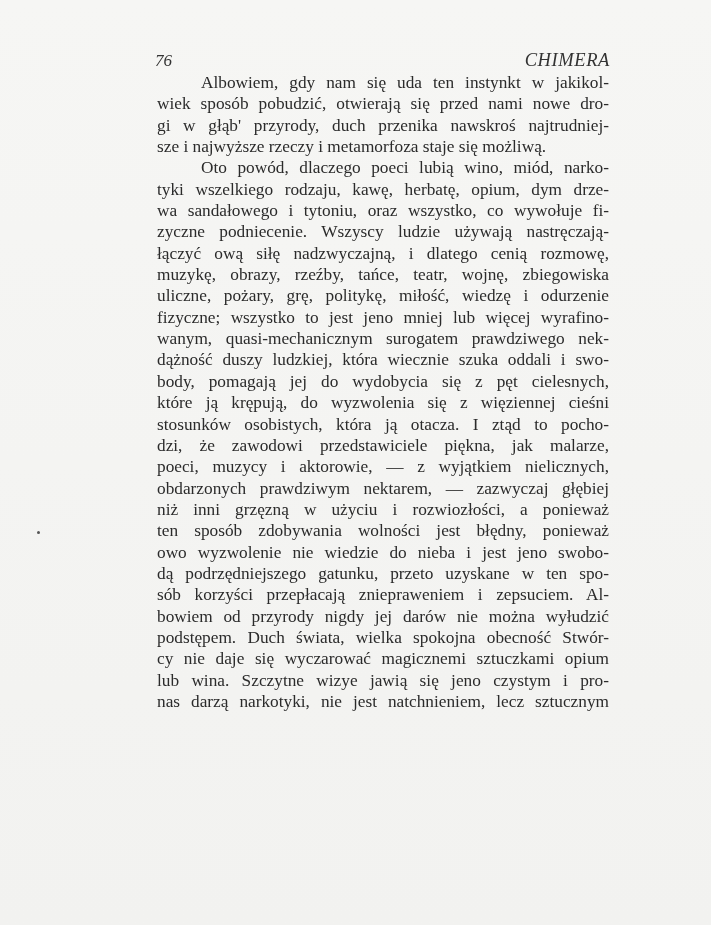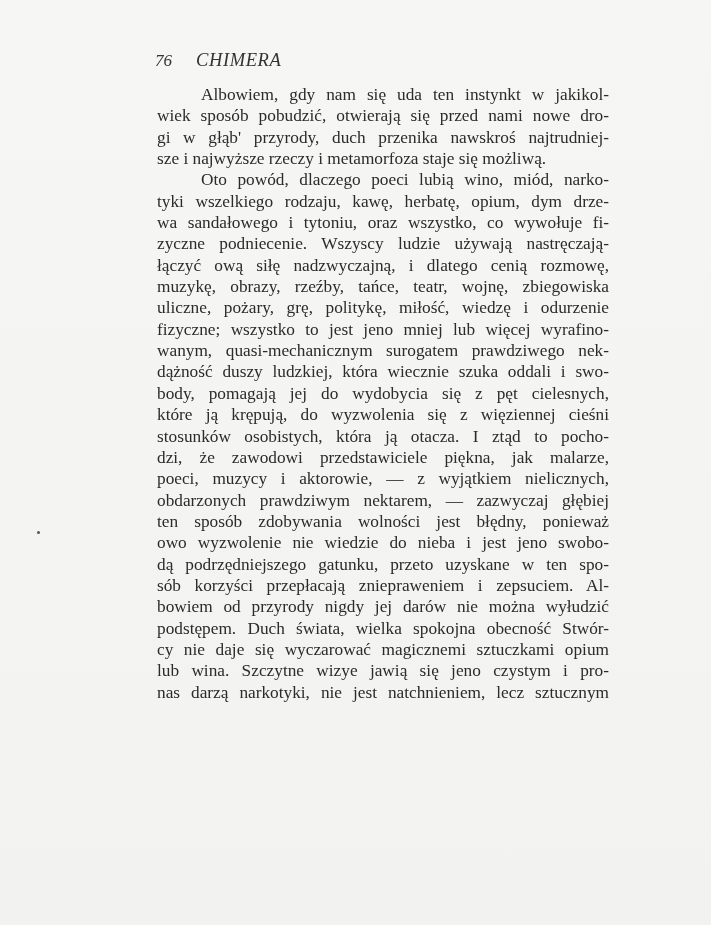--- a/index.html
+++ b/index.html
@@ -21,37 +21,38 @@
       width: 711px; height: 925px;
       background: linear-gradient(180deg, #f6f6f4 0%, #f2f2f0 100%);
     }
     .running-head {
       position: absolute;
       left: 155px;
       top: 50px;
       width: 455px;
       height: 26px;
       display: flex;
+      justify-content: space-between;
       align-items: baseline;
       font-style: italic;
       font-size: 18px;
       color: #333;
       gap: 24px;
     }
     .running-head .folio {
       font-size: 17px;
     }
     .running-head .title {
       font-size: 18.5px;
       letter-spacing: 0.6px;
     }
     .body-text {
       position: absolute;
       left: 157px;
-      top: 84px;
+      top: 72px;
       width: 452px;
       font-size: 17.3px;
       line-height: 21.35px;
       color: #2b2b2b;
     }
     .line {
       display: block;
       white-space: nowrap;
       text-align: justify;
       text-align-last: justify;
@@ -99,20 +100,21 @@
     <span class="line">uliczne, pożary, grę, politykę, miłość, wiedzę i odurzenie</span>
     <span class="line">fizyczne; wszystko to jest jeno mniej lub więcej wyrafino-</span>
     <span class="line">wanym, quasi-mechanicznym surogatem prawdziwego nek-</span>
     <span class="line">dążność duszy ludzkiej, która wiecznie szuka oddali i swo-</span>
     <span class="line">body, pomagają jej do wydobycia się z pęt cielesnych,</span>
     <span class="line">które ją krępują, do wyzwolenia się z więziennej cieśni</span>
     <span class="line">stosunków osobistych, która ją otacza. I ztąd to pocho-</span>
     <span class="line">dzi, że zawodowi przedstawiciele piękna, jak malarze,</span>
     <span class="line">poeci, muzycy i aktorowie, — z wyjątkiem nielicznych,</span>
     <span class="line">obdarzonych prawdziwym nektarem, — zazwyczaj głębiej</span>
+    <span class="line">niż inni grzęzną w użyciu i rozwiozłości, a ponieważ</span>
     <span class="line">ten sposób zdobywania wolności jest błędny, ponieważ</span>
     <span class="line">owo wyzwolenie nie wiedzie do nieba i jest jeno swobo-</span>
     <span class="line">dą podrzędniejszego gatunku, przeto uzyskane w ten spo-</span>
     <span class="line">sób korzyści przepłacają zniepraweniem i zepsuciem. Al-</span>
     <span class="line">bowiem od przyrody nigdy jej darów nie można wyłudzić</span>
     <span class="line">podstępem. Duch świata, wielka spokojna obecność Stwór-</span>
     <span class="line">cy nie daje się wyczarować magicznemi sztuczkami opium</span>
     <span class="line">lub wina. Szczytne wizye jawią się jeno czystym i pro-</span>
     <span class="line">nas darzą narkotyki, nie jest natchnieniem, lecz sztucznym</span>
   </div>

